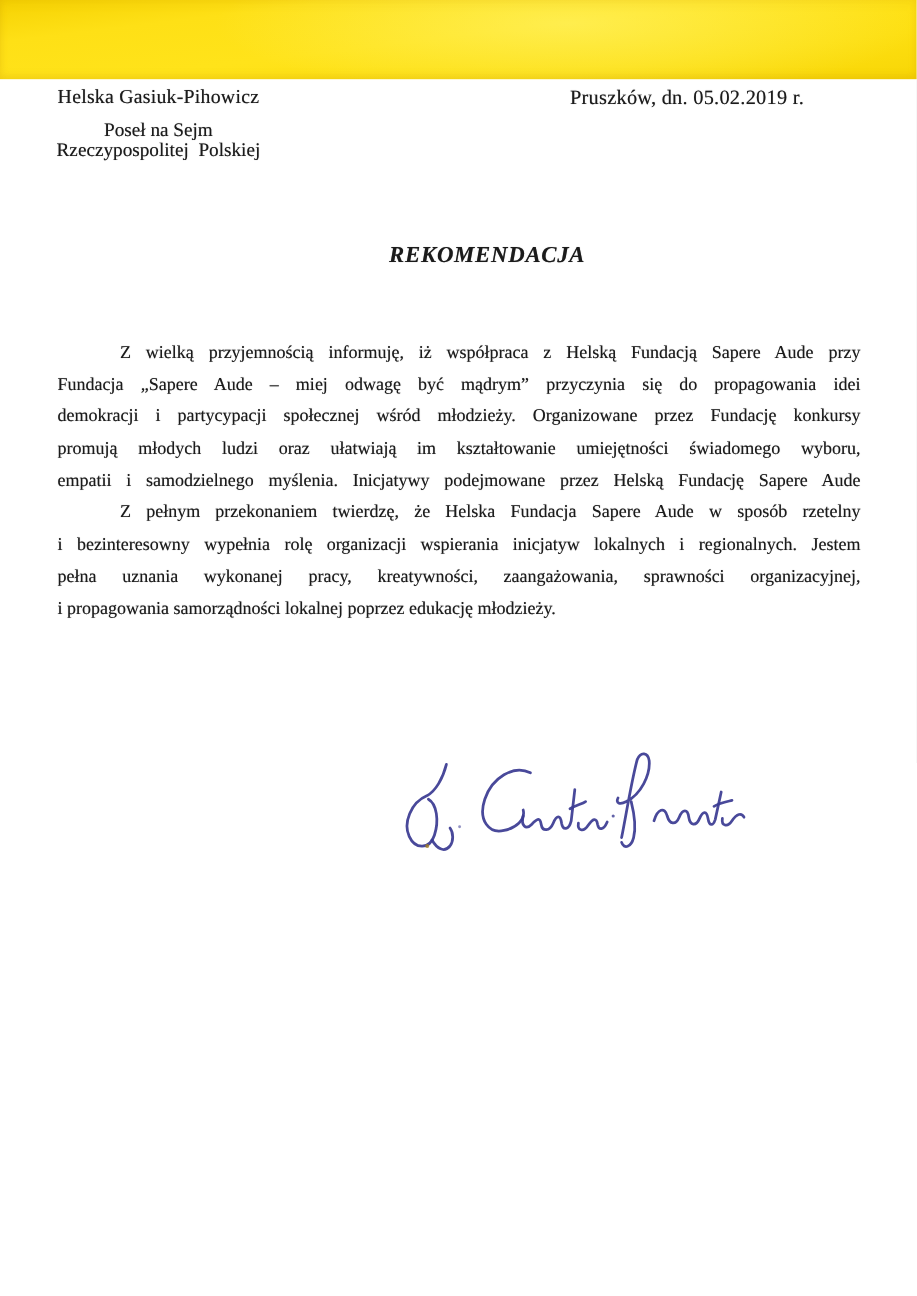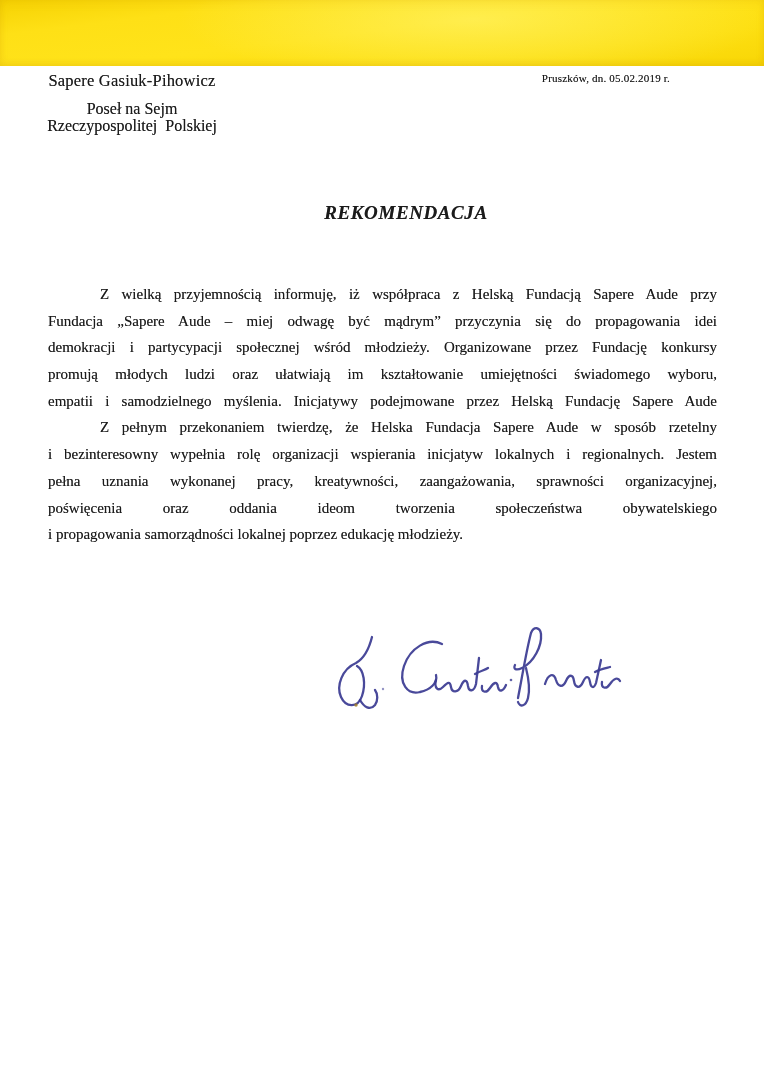--- a/index.html
+++ b/index.html
@@ -34,21 +34,21 @@
   }
   .sender-title {
     margin-top: 9px;
     font-size: 16px;
     line-height: 17px;
   }
   .sender-title div { white-space: pre-wrap; }
   .date {
     position: absolute;
     top: 72px; right: 94px;
-    font-size: 11px;
+    font-size: 17px;
     letter-spacing: 0.2px;
   }
   .title {
     position: absolute;
     top: 202px; left: 0;
     width: 716px;
     text-align: center;
     font-size: 19px;
     font-weight: bold;
     font-style: italic;
@@ -86,41 +86,40 @@
   }
 </style>
 </head>
 <body>
 
 <div class="page">
 
   <div class="band"></div>
 
   <div class="sender">
-    <div class="sender-name txt">Sapere Gasiuk-Pihowicz</div>
+    <div class="sender-name txt">Helska Gasiuk-Pihowicz</div>
     <div class="sender-title">
       <div class="txt">Poseł na Sejm</div>
       <div class="txt">Rzeczypospolitej  Polskiej</div>
     </div>
   </div>
 
   <div class="date txt">Pruszków, dn. 05.02.2019 r.</div>
 
   <div class="title txt">REKOMENDACJA</div>
 
   <div class="letter-body">
     <div class="ln indent txt">Z wielką przyjemnością informuję, iż współpraca z Helską Fundacją Sapere Aude przy</div>
     <div class="ln txt">Fundacja „Sapere Aude – miej odwagę być mądrym” przyczynia się do propagowania idei</div>
     <div class="ln txt">demokracji i partycypacji społecznej wśród młodzieży. Organizowane przez Fundację konkursy</div>
     <div class="ln txt">promują młodych ludzi oraz ułatwiają im kształtowanie umiejętności świadomego wyboru,</div>
     <div class="ln txt">empatii i samodzielnego myślenia. Inicjatywy podejmowane przez Helską Fundację Sapere Aude</div>
     <div class="ln indent txt">Z pełnym przekonaniem twierdzę, że Helska Fundacja Sapere Aude w sposób rzetelny</div>
     <div class="ln txt">i bezinteresowny wypełnia rolę organizacji wspierania inicjatyw lokalnych i regionalnych. Jestem</div>
     <div class="ln txt">pełna uznania wykonanej pracy, kreatywności, zaangażowania, sprawności organizacyjnej,</div>
-    <div class="ln txt">poświęcenia oraz oddania ideom tworzenia społeczeństwa obywatelskiego</div>
     <div class="ln flush txt">i propagowania samorządności lokalnej poprzez edukację młodzieży.</div>
   </div>
 
   <svg class="signature" viewBox="0 0 300 104" xmlns="http://www.w3.org/2000/svg">
 
     <path class="sig-stroke" d="M42,13 C39,25 33,35 26,39 C12,45 6,62 11,73 C16,84 28,84 32,72 C36,60 34,46 27,42"></path>
     <path class="sig-stroke" d="M30,76 C34,83 40,87 45,81 C48,77 48,70 45,66"></path>
 
     <circle cx="26" cy="81" r="1.7" fill="#a07c28" opacity="0.85"></circle>
     <circle cx="53" cy="65" r="1.2" fill="#3b3b92" opacity="0.55"></circle>

